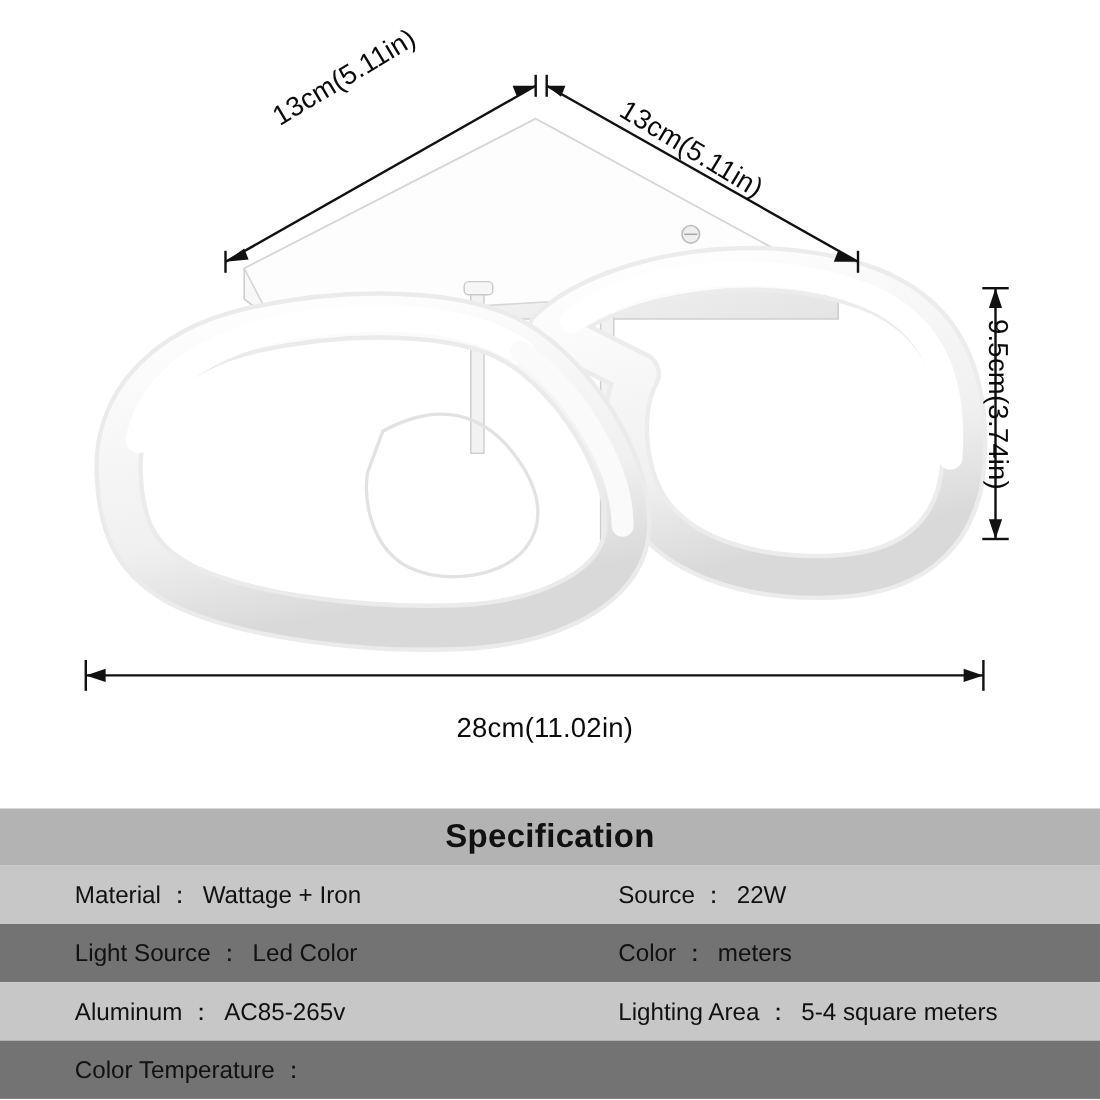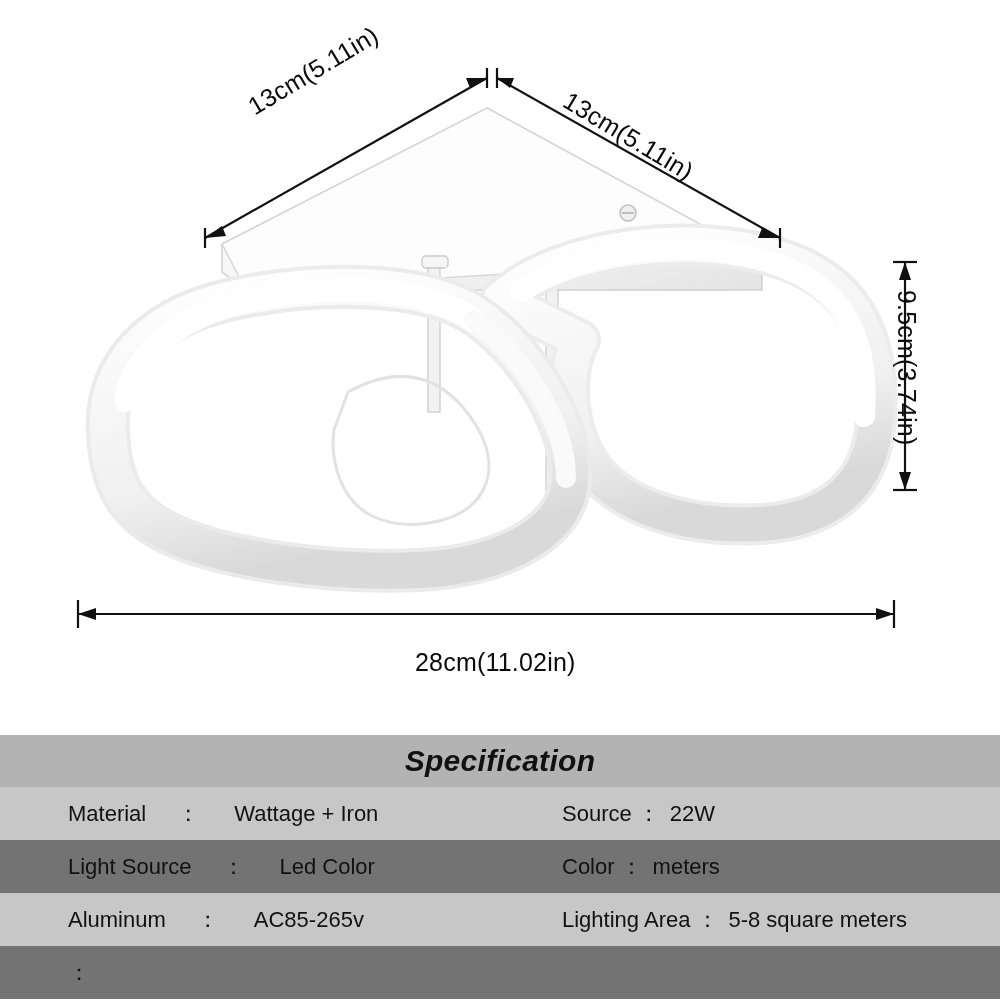--- a/index.html
+++ b/index.html
@@ -74,21 +74,20 @@
   .spec-row {
     display: flex;
     width: 1000px;
     box-sizing: border-box;
   }
   .spec-title-row {
     height: 52px;
     background: #b3b3b3;
     align-items: center;
     justify-content: center;
-    font-style: italic;
   }
   #spec-title {
     font-size: 30px;
     font-weight: bold;
     color: #111111;
     letter-spacing: 0.3px;
   }
   .spec-data-row {
     height: 53px;
     background: #c7c7c7;
@@ -99,21 +98,21 @@
   }
   .spec-cell {
     display: flex;
     align-items: center;
     font-size: 22px;
     color: #111111;
     padding-left: 68px;
     box-sizing: border-box;
     height: 100%;
   }
-  .spec-cell.left { width: 490px; gap: 25px; }
+  .spec-cell.left { width: 490px; }
   .spec-cell.right { width: 510px; padding-left: 72px; }
   .spec-cell.full { width: 1000px; }
   .spec-key { margin-right: 6px; }
   .spec-val { }
   .spec-sep { margin-right: 10px; }
 </style>
 </head>
 <body>
 
 <div id="diagram-area">
@@ -261,22 +260,23 @@
 
   <div class="spec-row spec-data-row">
     <div class="spec-cell left">
       <span class="spec-key">Aluminum</span>
         <span class="spec-sep">：</span>
         <span class="spec-val">AC85-265v</span>
     </div>
     <div class="spec-cell right">
       <span class="spec-key">Lighting Area</span>
         <span class="spec-sep">：</span>
-        <span class="spec-val">5-8 square meters</span>
+        <span class="spec-val">5-4 square meters</span>
     </div>
   </div>
 
   <div class="spec-row spec-data-row alt">
     <div class="spec-cell full">
+      <span class="spec-key">Color Temperature</span>
         <span class="spec-sep">：</span>
     </div>
   </div>
 </div>
 
 </body></html>

